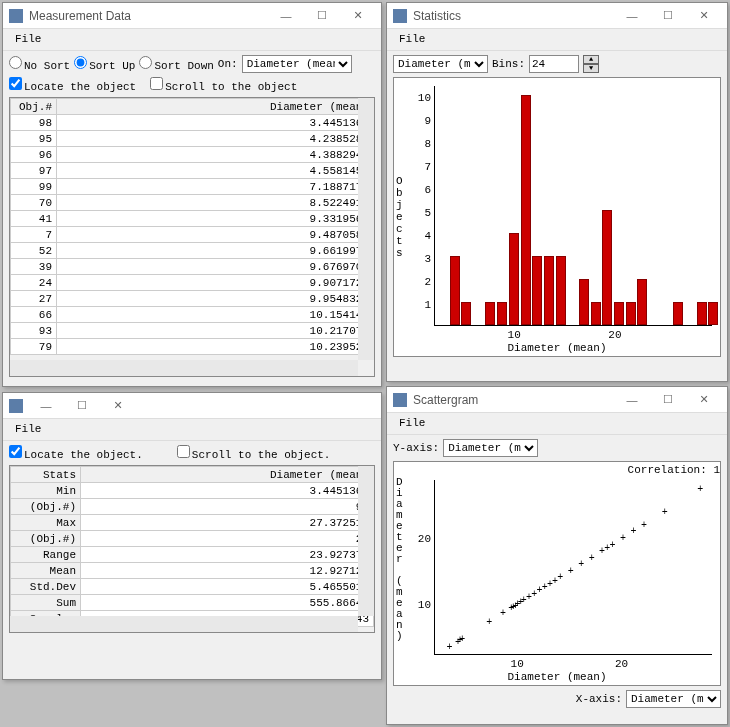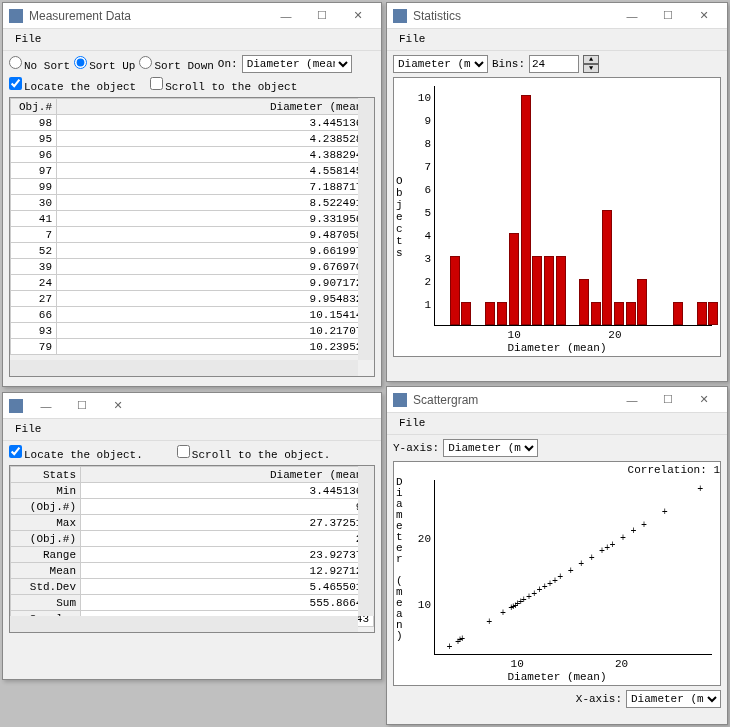--- a/index.html
+++ b/index.html
@@ -182,21 +182,21 @@
             </tr>
             <tr>
               <td class="num">97</td>
               <td class="num">4.5581455</td>
             </tr>
             <tr>
               <td class="num">99</td>
               <td class="num">7.1887174</td>
             </tr>
             <tr>
-              <td class="num">30</td>
+              <td class="num">70</td>
               <td class="num">8.5224915</td>
             </tr>
             <tr>
               <td class="num">41</td>
               <td class="num">9.3319569</td>
             </tr>
             <tr>
               <td class="num">7</td>
               <td class="num">9.4870586</td>
             </tr>

